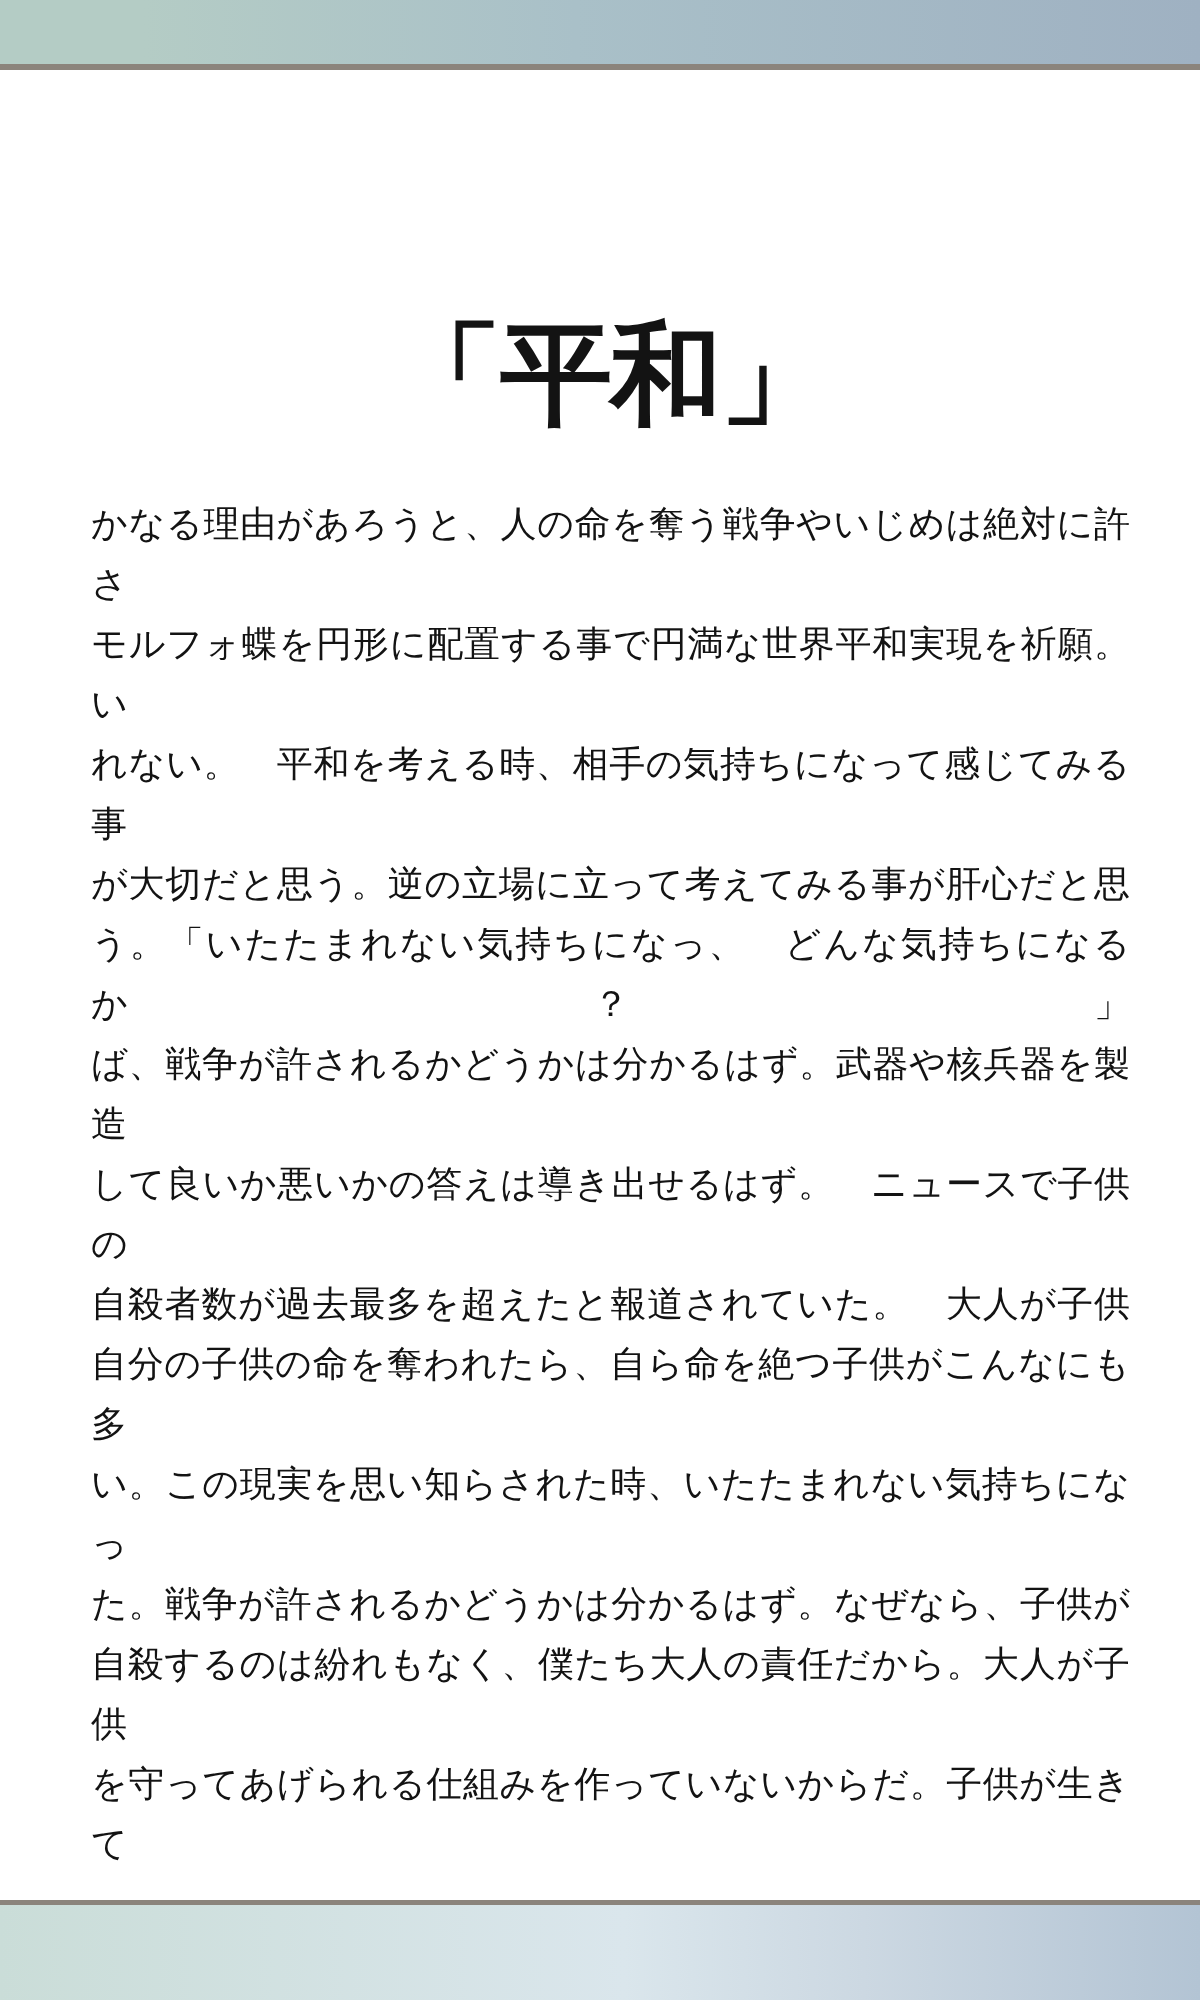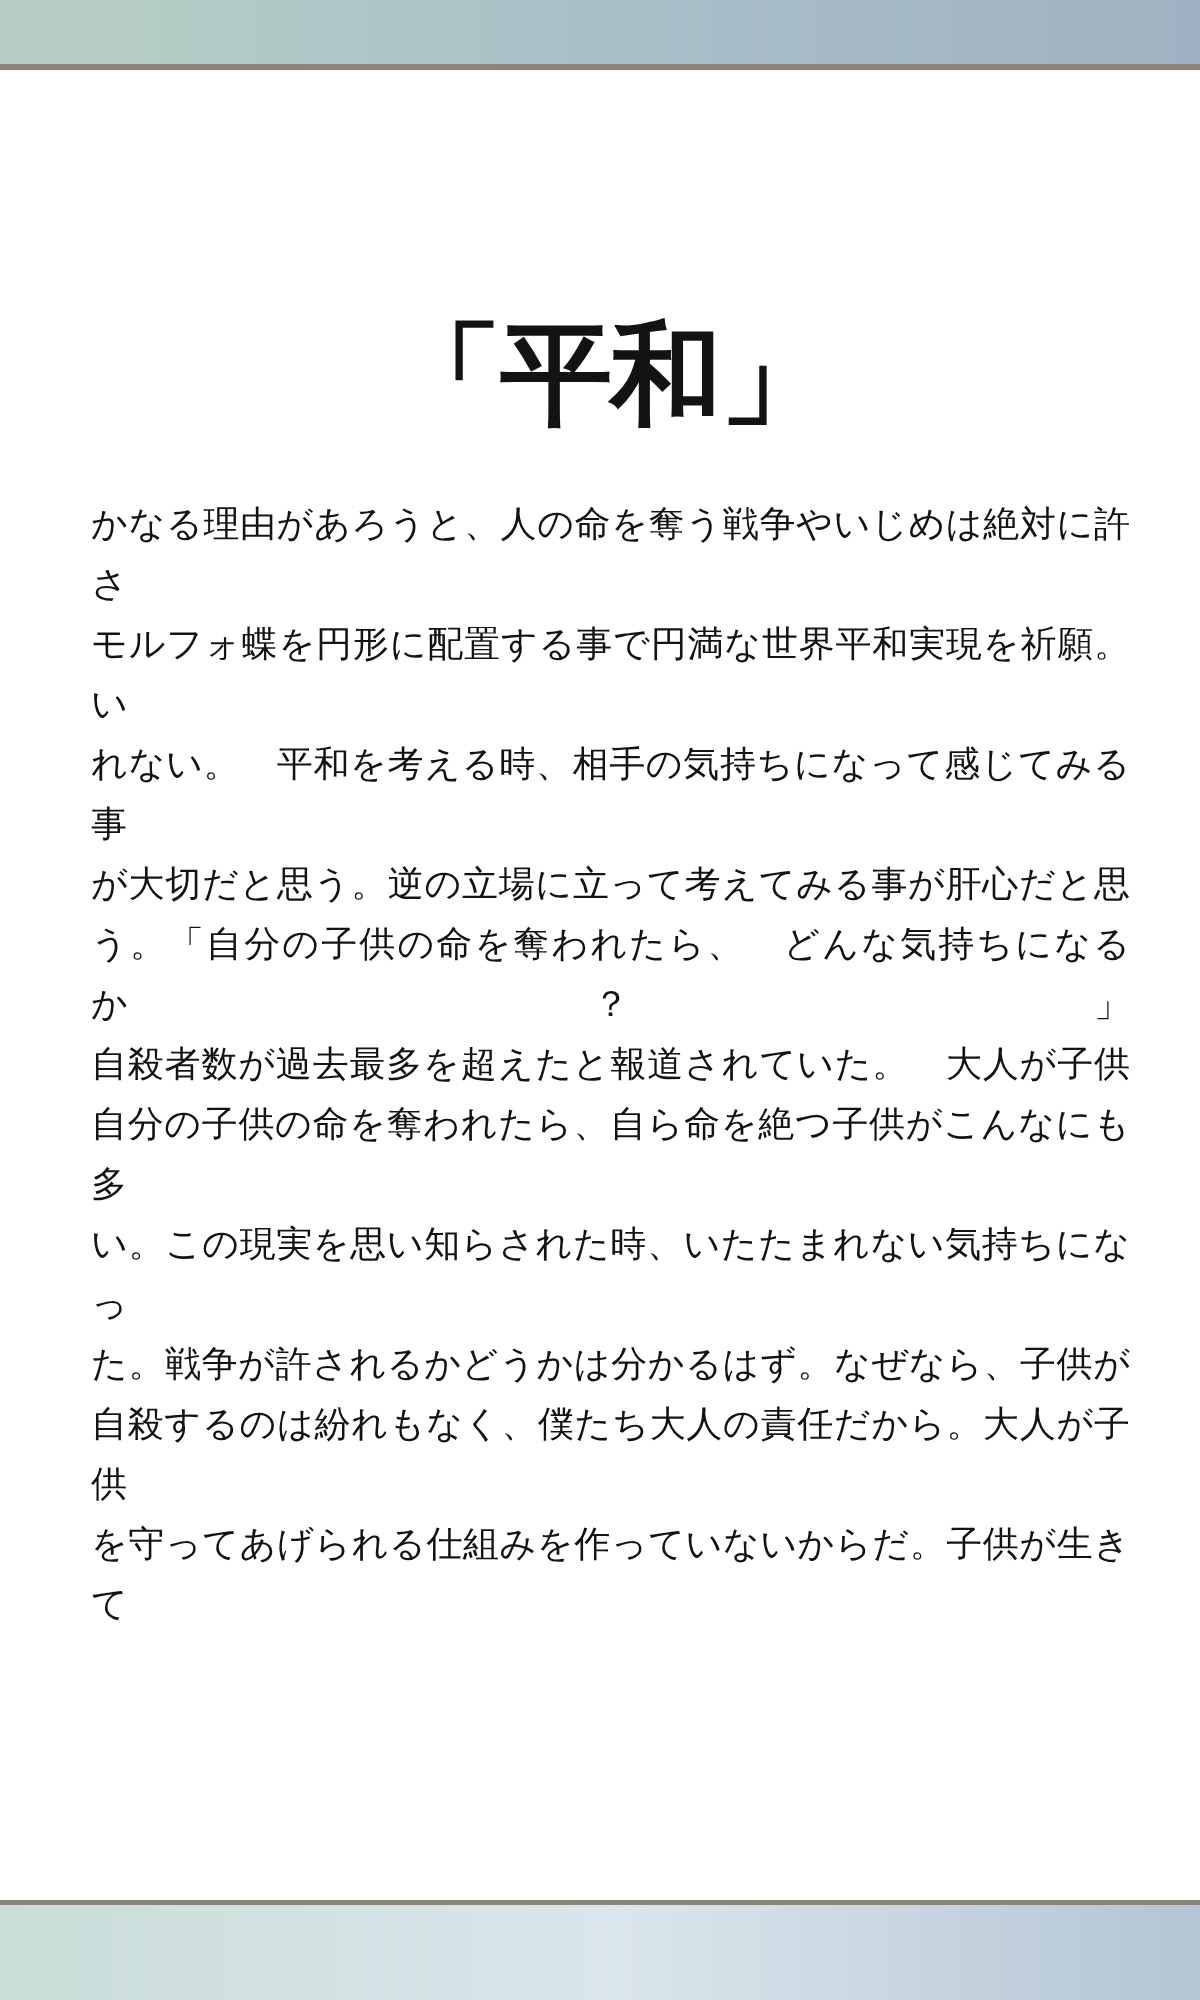--- a/index.html
+++ b/index.html
@@ -83,21 +83,23 @@
 <div class="top-band"></div>
 <div class="top-rule"></div>
 
 <div class="content">
   <h1 class="page-title">「平和」</h1>
   <div class="essay">
       <div class="line">かなる理由があろうと、人の命を奪う戦争やいじめは絶対に許さ</div>
       <div class="line">モルフォ蝶を円形に配置する事で円満な世界平和実現を祈願。い</div>
       <div class="line">れない。　平和を考える時、相手の気持ちになって感じてみる事</div>
       <div class="line">が大切だと思う。逆の立場に立って考えてみる事が肝心だと思</div>
-      <div class="line">う。「自分の子供の命を奪われたら、　どんな気持ちになるか？」</div>
+      <div class="line">う。「いたたまれない気持ちになっ、　どんな気持ちになるか？」</div>
+      <div class="line">ば、戦争が許されるかどうかは分かるはず。武器や核兵器を製造</div>
+      <div class="line">して良いか悪いかの答えは導き出せるはず。　ニュースで子供の</div>
       <div class="line">自殺者数が過去最多を超えたと報道されていた。　大人が子供</div>
       <div class="line">自分の子供の命を奪われたら、自ら命を絶つ子供がこんなにも多</div>
       <div class="line">い。この現実を思い知らされた時、いたたまれない気持ちになっ</div>
       <div class="line">た。戦争が許されるかどうかは分かるはず。なぜなら、子供が</div>
       <div class="line">自殺するのは紛れもなく、僕たち大人の責任だから。大人が子供</div>
       <div class="line">を守ってあげられる仕組みを作っていないからだ。子供が生きて</div>
     </div>
 </div>
 
 <div class="bottom-rule"></div>

